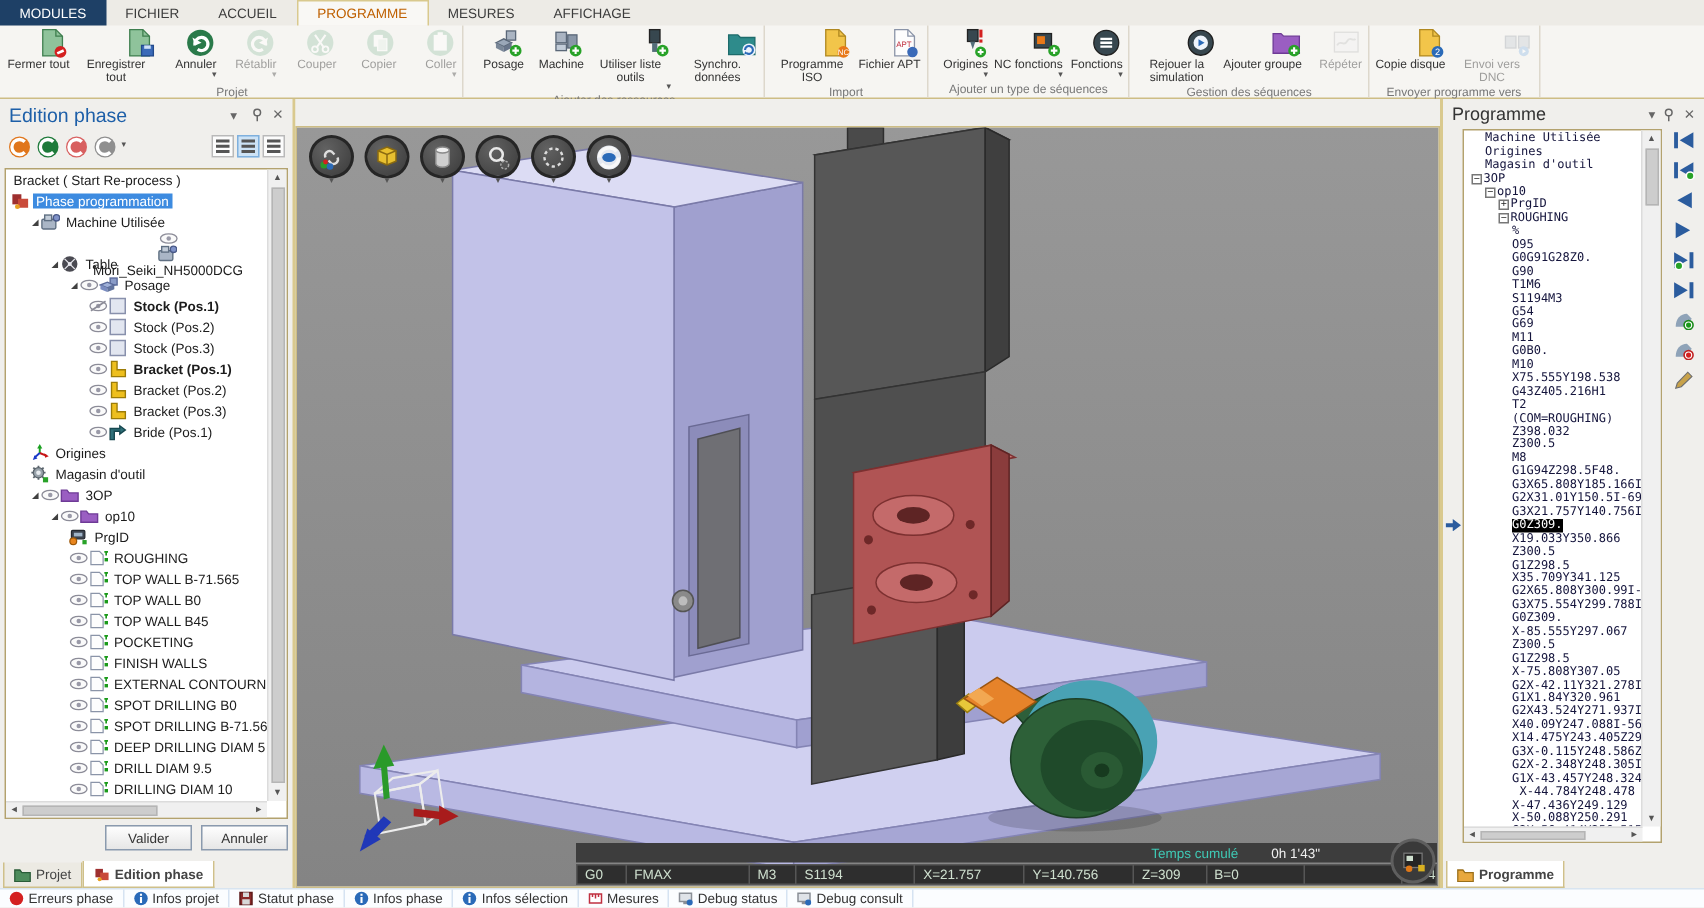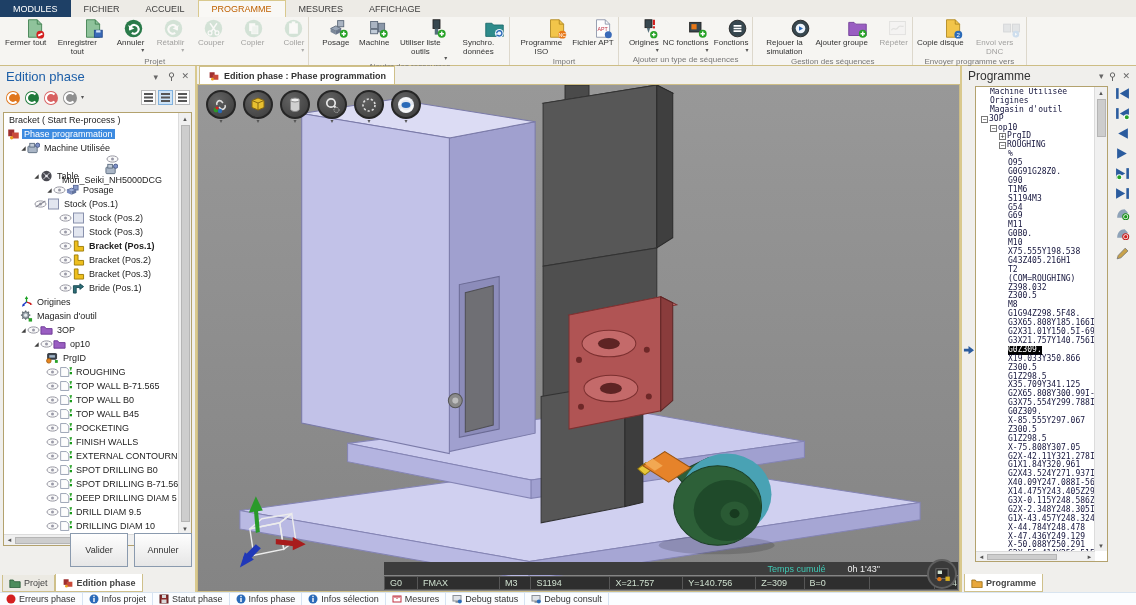--- a/index.html
+++ b/index.html
@@ -37,21 +37,21 @@
   .trow .lbl{padding:0 2px}
   .trow .lbl.sel{background:#3d8be0;color:#fff}
   .trow .lbl.b{font-weight:bold}
   .tic{margin-right:2px}
   
   .vsb{position:absolute;top:0;right:0;bottom:11px;width:13px;background:#f0f0f0;border-left:1px solid #dcdcdc;display:flex;flex-direction:column;align-items:center}
   .hsb{position:absolute;left:0;right:13px;bottom:0;height:11px;background:#f0f0f0;border-top:1px solid #dcdcdc;display:flex;align-items:center}
   .sba{font-size:6px;color:#555;width:11px;height:11px;display:flex;align-items:center;justify-content:center}
   .sbthumb{background:#cdcdcd;border:1px solid #b5b5b5}
   #lbtns{position:absolute;bottom:25px;left:0;right:3px;display:flex;justify-content:flex-end;gap:6px}
-  .btn{min-width:58px;height:34px;background:linear-gradient(#fefefe,#e6e6e6);border:1px solid #8a9aae;font-size:9px;display:flex;align-items:center;justify-content:center;padding:0 8px}
+  .btn{min-width:58px;height:17px;background:linear-gradient(#fefefe,#e6e6e6);border:1px solid #8a9aae;font-size:9px;display:flex;align-items:center;justify-content:center;padding:0 8px}
   .doctabs{position:absolute;bottom:0;left:2px;display:flex;height:18px;align-items:flex-end}
   .dtab{height:17px;padding:0 6px;display:flex;align-items:center;gap:3px;color:#444;background:#eceae3;border:1px solid #cfc08a;border-top:none;font-size:9px}
   .dtab.active{background:#fff;font-weight:bold;height:18px}
   .dtab .ic{width:12px;height:10px}
 
   
   #vp{position:absolute;top:66px;left:197px;width:763px;bottom:13px}
   #vtabs{height:18px;display:flex;align-items:flex-end;background:#f0efec;padding-left:2px}
   .vtab{height:17px;display:flex;align-items:center;gap:4px;padding:0 8px;font-size:9px;color:#333;background:#eceae3;border:1px solid #cfc08a;border-bottom:none}
   .vtab.active{background:#fff;height:18px;font-weight:bold}
@@ -506,21 +506,21 @@
           <span class="ic tic" style="width: 13px; height: 12px;">
             <svg viewBox="0 0 14 12">
               <rect x="8" y="1" width="5" height="5" fill="#8a9cc8" stroke="#5a6a9a"></rect>
               <path d="M1 6l5-2 5 2-5 2z" fill="#9fb0d8" stroke="#5a6a9a"></path>
               <path d="M1 6v3l5 2V8z" fill="#7a8cc0"></path>
               <path d="M11 6v3l-5 2V8z" fill="#62749e"></path>
             </svg>
           </span>
           <span class="lbl">Posage</span>
         </div>
-        <div class="trow" style="padding-left: 30px;">
+        <div class="trow" style="padding-left: 55px; font-weight: bold;">
           <span class="ic" style="width: 13px; height: 8px;">
             <svg viewBox="0 0 14 9">
               <ellipse cx="7" cy="4.5" rx="6.2" ry="3.5" fill="#fafafa" stroke="#8c8c98"></ellipse>
               <circle cx="7" cy="4.5" r="1.7" fill="#9a9aa8"></circle>
               <line x1="1.5" y1="8" x2="12.5" y2="1" stroke="#8c8c98" stroke-width="1.3"></line>
             </svg>
           </span>
           <span class="ic tic" style="width: 13px; height: 12px;">
             <svg viewBox="0 0 12 12">
               <rect x="1" y="1" width="10" height="10" fill="#e2e6f0" stroke="#8890ac"></rect>
@@ -911,30 +911,20 @@
             <circle cx="5.5" cy="13" r="2.2" fill="#e8a020"></circle>
           </svg>
         </span>
         <span>Edition phase</span>
       </div>
     </div>
 </div>
 
 <div id="vp">
   <div id="vtabs">
-      <div class="vtab active">
-        <span class="ic" style="width: 12px; height: 10px;">
-          <svg viewBox="0 0 16 16">
-            <rect x="1" y="2" width="8" height="9" fill="#9e2f2f"></rect>
-            <rect x="6" y="6" width="9" height="8" fill="#c94a3a"></rect>
-            <circle cx="5.5" cy="13" r="2.2" fill="#e8a020"></circle>
-          </svg>
-        </span>
-        <span>Edition phase : Phase programmation</span>
-      </div>
     </div>
   <div id="canvas">
     <svg id="scene" viewBox="0 0 763 497" preserveAspectRatio="none">
 
       <polygon points="42,418 430,366 724,410 332,468" fill="#d0d0f0" stroke="#8484b4" stroke-width="1"></polygon>
       <polygon points="42,418 332,468 332,486 42,436" fill="#b9b9e3" stroke="#8484b4"></polygon>
       <polygon points="332,468 724,410 724,427 332,486" fill="#a6a6d4" stroke="#8484b4"></polygon>
       <polygon points="150,352 424,318 608,350 334,388" fill="#cbcbee" stroke="#8484b4"></polygon>
       <polygon points="150,352 334,388 334,406 150,370" fill="#b4b4e0" stroke="#8484b4"></polygon>
       <polygon points="334,388 608,350 608,366 334,406" fill="#a0a0d0" stroke="#8484b4"></polygon>
@@ -1252,21 +1242,21 @@
         </div>
         <div class="crow" style="padding-left: 30px;">
           <span class="ctext">G3X-0.115Y248.586Z298.</span>
         </div>
         <div class="crow" style="padding-left: 30px;">
           <span class="ctext">G2X-2.348Y248.305I-3.1</span>
         </div>
         <div class="crow" style="padding-left: 30px;">
           <span class="ctext">G1X-43.457Y248.324</span>
         </div>
-        <div class="crow" style="padding-left: 30px;">
+        <div class="crow" style="padding-left: 30px; justify-content: center;">
           <span class="ctext">X-44.784Y248.478</span>
         </div>
         <div class="crow" style="padding-left: 30px;">
           <span class="ctext">X-47.436Y249.129</span>
         </div>
         <div class="crow" style="padding-left: 30px;">
           <span class="ctext">X-50.088Y250.291</span>
         </div>
         <div class="crow" style="padding-left: 30px;">
           <span class="ctext">G2X-56.414Y256.515I7.8</span>

